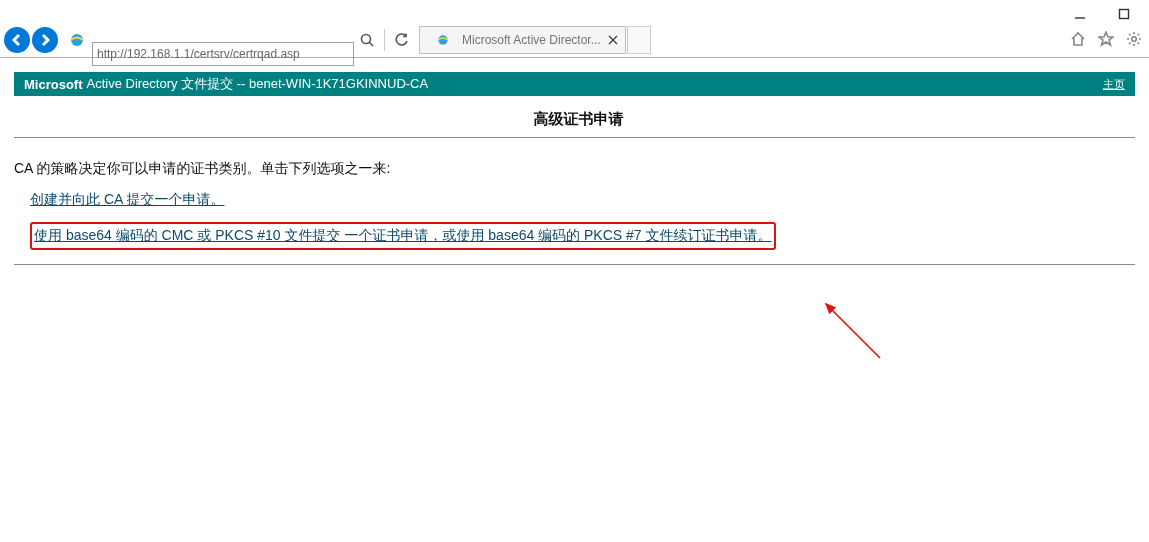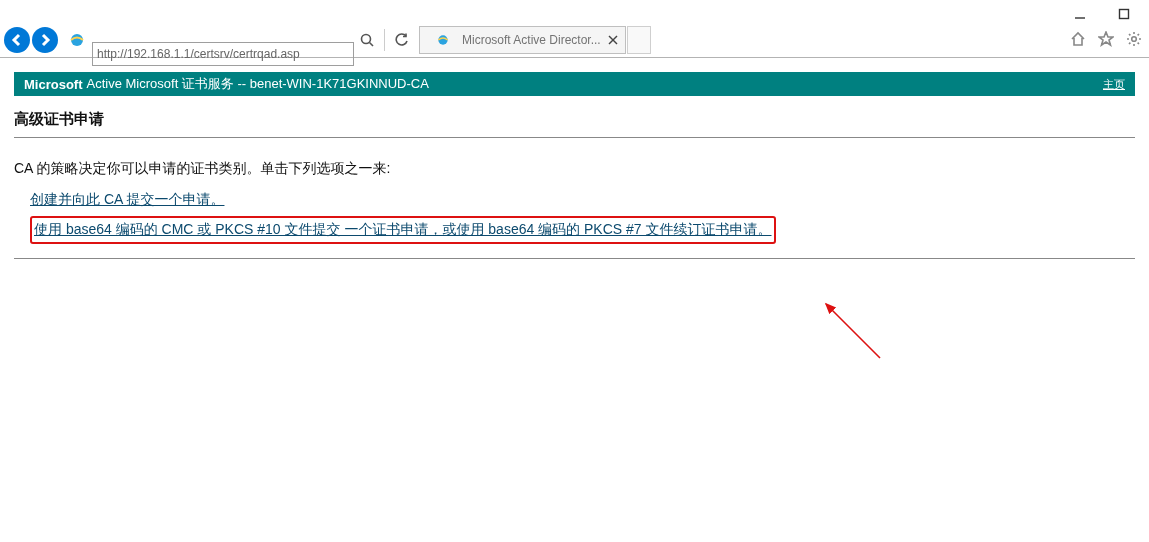--- a/index.html
+++ b/index.html
@@ -35,21 +35,21 @@
   
   .page { position: absolute; top: 58px; left: 0; right: 0; bottom: 0; overflow: hidden; }
 
   .banner { margin: 14px 14px 0 14px; height: 24px; background: #008080; color: #fff; display: flex;
             align-items: center; padding: 0 10px; font-size: 13px; }
   .banner .brand { font-weight: bold; margin-right: 4px; }
   .banner .spacer { flex: 1; }
   .banner a.home { color: #fff; text-decoration: underline; font-size: 11px; }
 
   .content { margin: 14px 14px 0 14px; font-size: 14px; }
-  .content h2 { font-size: 15px; font-weight: bold; margin: 0 0 8px 0; color: #111; }
+  .content h2 { font-size: 15px; font-weight: bold; margin: 0 0 8px 8px; color: #111; text-align: center; }
   .hr { border-top: 1px solid #888; margin: 4px 0 22px 0; }
   .intro { color: #111; margin-bottom: 10px; }
   .optlist { padding-left: 16px; }
   .optlist a { color: #0c4a6e; text-decoration: underline; display: inline-block; line-height: 1.7; }
   .highlight { display: inline-block; border: 2px solid #d11; border-radius: 3px; padding: 0 2px; }
   .bottom-hr { border-top: 1px solid #888; margin: 14px 14px 0 14px; }
 
   
   .arrow { position: absolute; left: 820px; top: 240px; pointer-events: none; }
 </style>
@@ -137,33 +137,33 @@
     <svg width="16" height="16" viewBox="0 0 16 16">
         <circle cx="8" cy="8" r="2.3"></circle>
         <path d="M8 1v2M8 13v2M1 8h2M13 8h2M3 3l1.4 1.4M11.6 11.6L13 13M13 3l-1.4 1.4M4.4 11.6L3 13"></path>
       </svg>
   </div>
 </div>
 
 <div class="page">
   <div class="banner">
     <span class="brand">Microsoft</span>
-    <span> Active Microsoft 证书服务  --  benet-WIN-1K71GKINNUD-CA</span>
+    <span> Active Directory 文件提交  --  benet-WIN-1K71GKINNUD-CA</span>
     <span class="spacer"></span>
     <a class="home">主页</a>
   </div>
 
   <div class="content">
     <h2>高级证书申请</h2>
     <div class="hr"></div>
     <div class="intro">CA 的策略决定你可以申请的证书类别。单击下列选项之一来:</div>
 
     <div class="optlist">
       <div><a>创建并向此 CA 提交一个申请。</a></div>
-      <div style="margin-top:4px;">
+      <div style="margin-top:10px;">
         <span class="highlight">
           <a>使用 base64 编码的 CMC 或 PKCS #10 文件提交 一个证书申请，或使用 base64 编码的 PKCS #7 文件续订证书申请。</a>
         </span>
       </div>
     </div>
   </div>
 
   <div class="bottom-hr"></div>
 
   <svg class="arrow" width="80" height="70">

